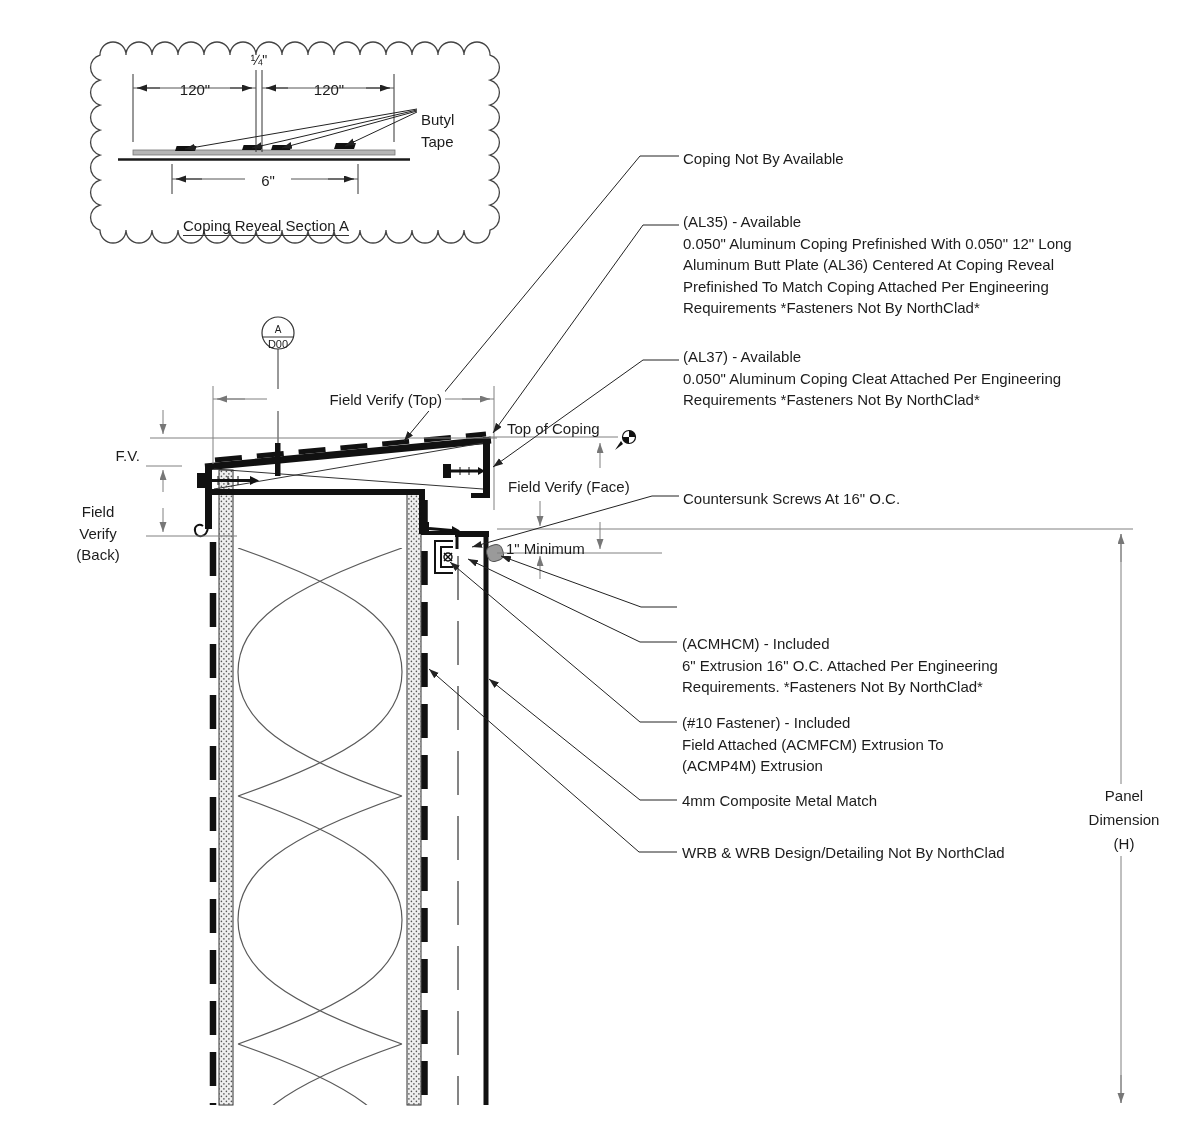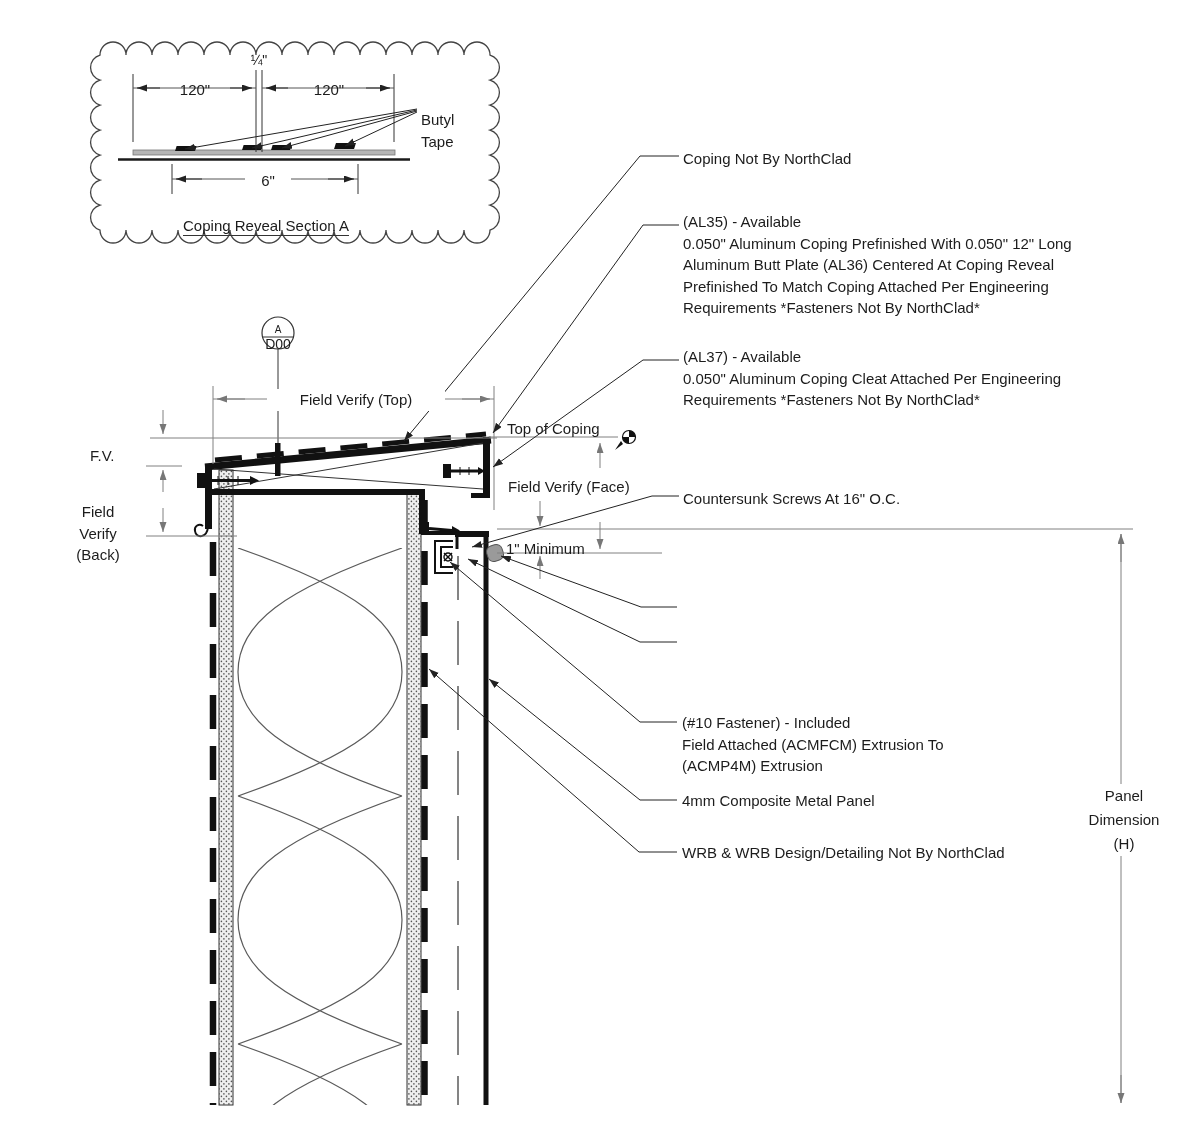--- a/index.html
+++ b/index.html
@@ -2,24 +2,24 @@
 <html><head>
 <meta charset="utf-8">
 <style>
   html,body{margin:0;padding:0;background:#fff;}
   #canvas{position:relative;width:1200px;height:1121px;background:#fff;overflow:hidden;
           font-family:"Liberation Sans", sans-serif;color:#1c1c1c;}
   svg{position:absolute;left:0;top:0;}
   .txt{position:absolute;font-size:15px;line-height:21.5px;white-space:nowrap;}
   .pre{white-space:pre-line;}
   .ctr{text-align:center;}
-  .rt{text-align:left;}
+  .rt{text-align:right;}
   .wbg{background:#fff;padding:0 3px;}
   .small{font-size:10px;line-height:11px;}
-  .tiny{font-size:14px;line-height:9px;}
+  .tiny{font-size:11px;line-height:9px;}
   .frac{font-size:14px;}
   .title-underline{border-bottom:1.5px solid #333;padding-bottom:1px;}
 </style>
 </head>
 <body>
 
 <div id="canvas">
 
 <svg width="1200" height="1121" viewBox="0 0 1200 1121">
   <defs>
@@ -228,41 +228,44 @@
   <div class="txt ctr frac" style="left:239px;top:50px;width:40px;">¼"</div>
   <div class="txt ctr" style="left:294px;top:79px;width:70px;">120"</div>
   <div class="txt pre" style="left:421px;top:96px;margin-top:13px;">Butyl
 Tape</div>
   <div class="txt ctr wbg" style="left:245px;top:170px;width:40px;">6"</div>
   <div class="txt ctr" style="left:161px;top:199px;width:210px;margin-top:16px;"><span class="title-underline">Coping Reveal Section A</span></div>
 
   <div class="txt ctr small" style="left:270px;top:324px;width:16px;">A</div>
   <div class="txt ctr tiny" style="left:265px;top:340px;width:26px;">D00</div>
 
-  <div class="txt ctr wbg" style="left:267px;top:389px;width:172px;">Field Verify (Top)</div>
+  <div class="txt ctr wbg" style="left:267px;top:389px;width:172px;text-align:right;">Field Verify (Top)</div>
   <div class="txt rt" style="left:90px;top:445px;width:50px;">F.V.</div>
   <div class="txt pre ctr" style="left:48px;top:469px;width:100px;margin-top:32px;">Field
 Verify
 (Back)</div>
   <div class="txt" style="left:507px;top:418px;">Top of Coping</div>
   <div class="txt wbg" style="left:505px;top:476px;">Field Verify (Face)</div>
   <div class="txt" style="left:506px;top:538px;">1" Minimum</div>
   <div class="txt pre ctr wbg" style="left:1072px;top:784px;width:98px;line-height:24px;">Panel
 Dimension
 (H)</div>
 
-  <div class="txt" style="left:683px;top:148px;">Coping Not By NorthClad</div>
+  <div class="txt" style="left:683px;top:148px;">Coping Not By Available</div>
   <div class="txt pre" style="left:683px;top:211px;">(AL35) - Available
 0.050" Aluminum Coping Prefinished With 0.050" 12" Long
 Aluminum Butt Plate (AL36) Centered At Coping Reveal
 Prefinished To Match Coping Attached Per Engineering
 Requirements  *Fasteners Not By NorthClad*</div>
   <div class="txt pre" style="left:683px;top:346px;">(AL37) - Available
 0.050" Aluminum Coping Cleat Attached Per Engineering
 Requirements *Fasteners Not By NorthClad*</div>
   <div class="txt" style="left:683px;top:488px;">Countersunk Screws At 16" O.C.</div>
+  <div class="txt pre" style="left:682px;top:633px;">(ACMHCM) - Included
+6" Extrusion 16" O.C. Attached Per Engineering
+Requirements. *Fasteners Not By NorthClad*</div>
   <div class="txt pre" style="left:682px;top:712px;">(#10 Fastener) - Included
 Field Attached (ACMFCM) Extrusion To
 (ACMP4M) Extrusion</div>
-  <div class="txt" style="left:682px;top:790px;">4mm Composite Metal Panel</div>
+  <div class="txt" style="left:682px;top:790px;">4mm Composite Metal Match</div>
   <div class="txt" style="left:682px;top:842px;text-align:right;">WRB &amp; WRB Design/Detailing Not By NorthClad</div>
 
 </div>
 
 </body></html>

